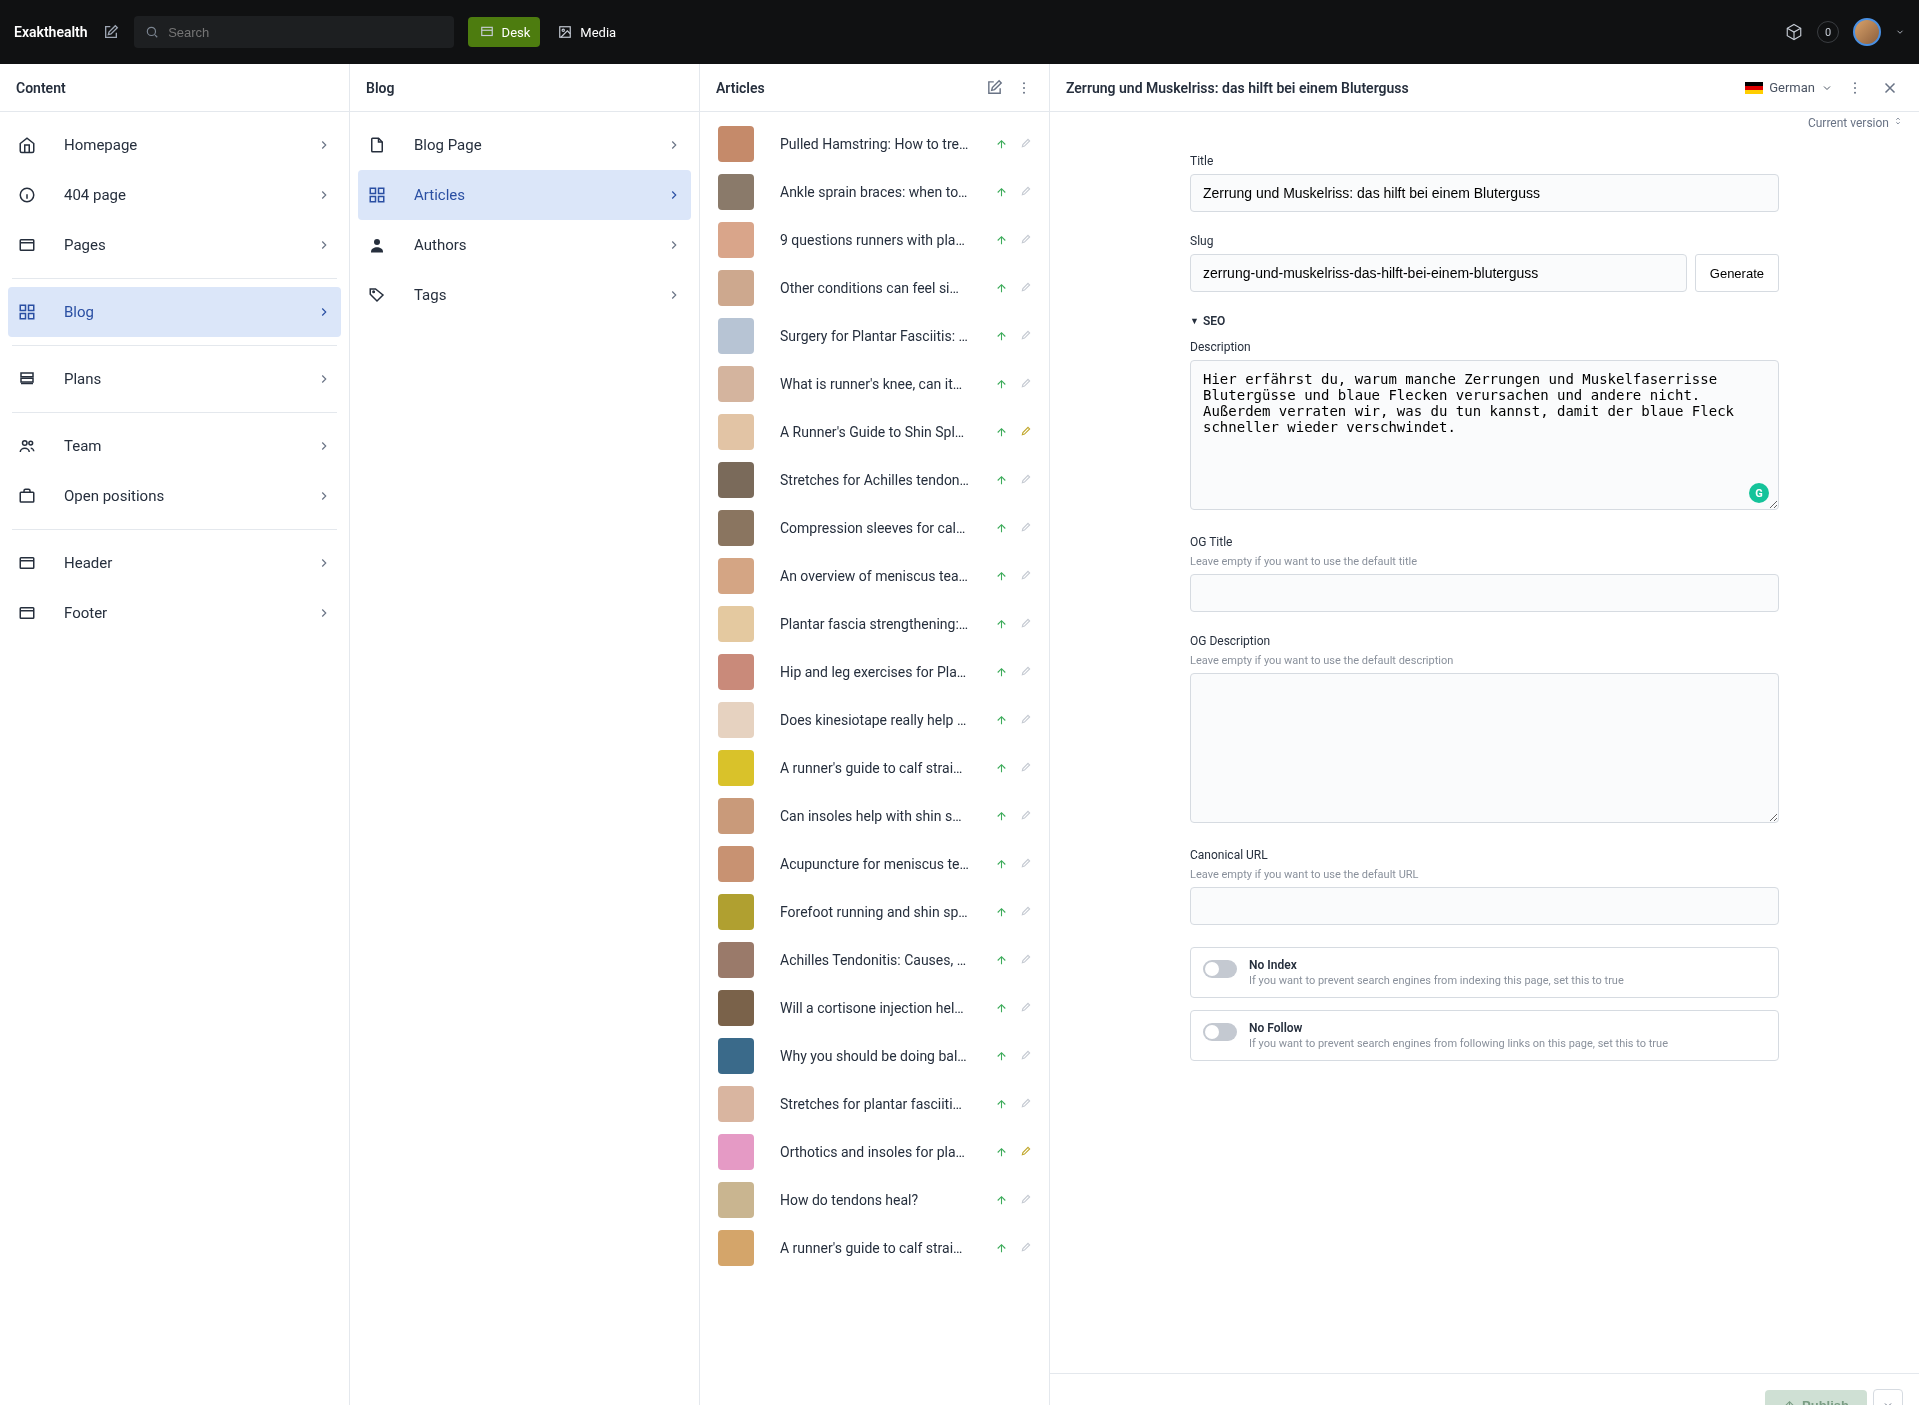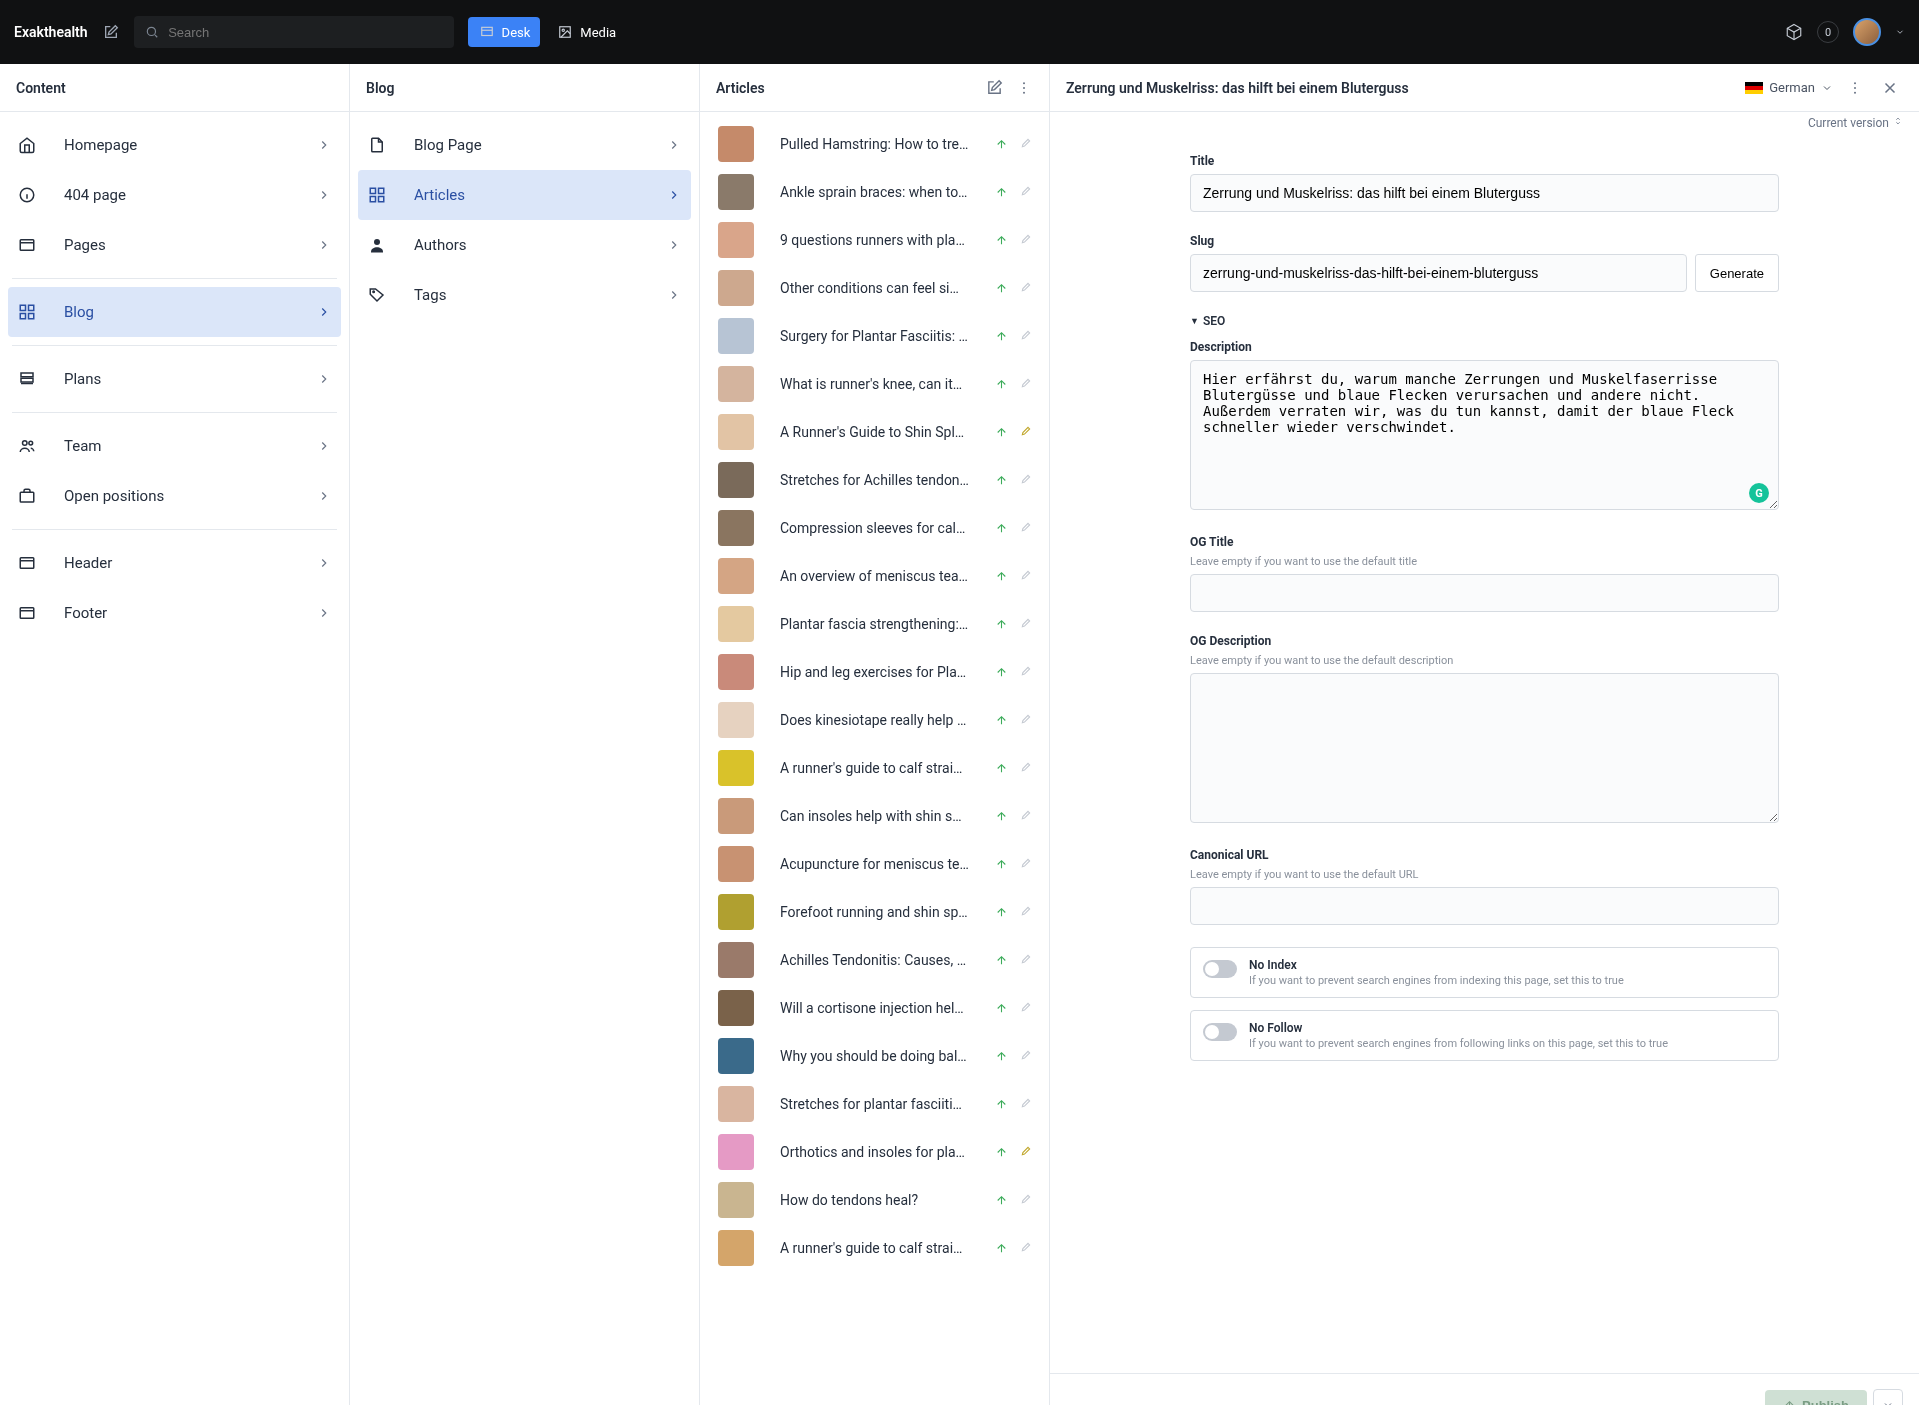--- a/index.html
+++ b/index.html
@@ -4,21 +4,21 @@
 <style>
 * { box-sizing: border-box; margin: 0; padding: 0; }
 body { font-family: -apple-system, BlinkMacSystemFont, "Segoe UI", Roboto, sans-serif; font-size: 13px; color: #262f3d; background: #fff; height: 100vh; overflow: hidden; }
 .topbar { background: #101112; height: 64px; display: flex; align-items: center; padding: 0 14px; color: #fff; gap: 14px; }
 .brand { font-weight: 600; font-size: 14px; }
 .edit-icon { color: #9ea6b3; }
 .search-wrap { background: #1d1f21; border-radius: 4px; height: 32px; display: flex; align-items: center; padding: 0 10px; width: 320px; gap: 8px; color: #7c8591; }
 .search-wrap input { background: transparent; border: none; outline: none; color: #fff; font-size: 13px; width: 100%; }
 .nav-tabs { display: flex; gap: 6px; }
 .nav-tab { display: flex; align-items: center; gap: 6px; padding: 6px 10px; border-radius: 4px; font-size: 13px; cursor: pointer; }
-.nav-tab.active { background: #3b82f6; }
+.nav-tab.active { background: #4d7c0f; }
 .nav-tab .ic { color: #c7cdd6; }
 .topbar-right { margin-left: auto; display: flex; align-items: center; gap: 14px; color: #c7cdd6; }
 .count-badge { border: 1px solid #3a3d41; border-radius: 50%; width: 22px; height: 22px; display: flex; align-items: center; justify-content: center; font-size: 11px; }
 .avatar { width: 28px; height: 28px; border-radius: 50%; background: linear-gradient(135deg,#d9a26a,#8b5e3c); border: 2px solid #4a90e2; }
 .main { display: flex; height: calc(100vh - 48px); }
 .col { border-right: 1px solid #e4e8ed; display: flex; flex-direction: column; background: #fff; }
 .col-header { height: 48px; display: flex; align-items: center; padding: 0 16px; font-weight: 600; font-size: 14px; border-bottom: 1px solid #e4e8ed; justify-content: space-between; }
 .col1 { width: 350px; }
 .col2 { width: 350px; }
 .col3 { width: 350px; }
@@ -39,21 +39,21 @@
 .draft-icon { color: #c0a62a; }
 .edit-small { color: #c4c9d1; }
 .col4-header { height: 48px; display: flex; align-items: center; padding: 0 16px; border-bottom: 1px solid #e4e8ed; gap: 10px; }
 .doc-title { font-weight: 600; font-size: 14px; flex: 1; }
 .lang-sel { display: flex; align-items: center; gap: 6px; font-size: 13px; color: #4a5362; cursor: pointer; }
 .flag { width: 18px; height: 12px; background: linear-gradient(to bottom, #000 33%, #dd0000 33%, #dd0000 66%, #ffce00 66%); }
 .close-btn, .kebab-btn { color: #697385; cursor: pointer; padding: 4px; }
 .version-row { display: flex; justify-content: flex-end; padding: 4px 16px; font-size: 12px; color: #697385; gap: 4px; }
 .form-body { flex: 1; overflow-y: auto; padding: 20px 140px 20px 140px; }
 .field { margin-bottom: 22px; }
-.field-label { font-size: 12px; font-weight: 700; color: #262f3d; margin-bottom: 6px; display: block; }
+.field-label { font-size: 12px; font-weight: 400; color: #262f3d; margin-bottom: 6px; display: block; }
 .field-hint { font-size: 11px; color: #8a919c; margin-bottom: 6px; }
 .text-input { width: 100%; border: 1px solid #d6dbe1; border-radius: 4px; padding: 10px 12px; font-size: 14px; background: #fafbfc; }
 textarea.text-input { resize: vertical; }
 .slug-row { display: flex; gap: 8px; }
 .slug-row .text-input { flex: 1; }
 .gen-btn { border: 1px solid #d6dbe1; background: #fff; border-radius: 3px; padding: 0 14px; font-size: 13px; cursor: pointer; }
 .seo-head { display: flex; align-items: center; gap: 4px; font-size: 12px; font-weight: 600; margin-bottom: 12px; }
 .seo-head .tri { font-size: 9px; }
 .desc-wrap { position: relative; }
 .grammarly { position: absolute; right: 10px; bottom: 10px; width: 20px; height: 20px; border-radius: 50%; background: #15c39a; color: #fff; display: flex; align-items: center; justify-content: center; font-size: 11px; font-weight: bold; }

